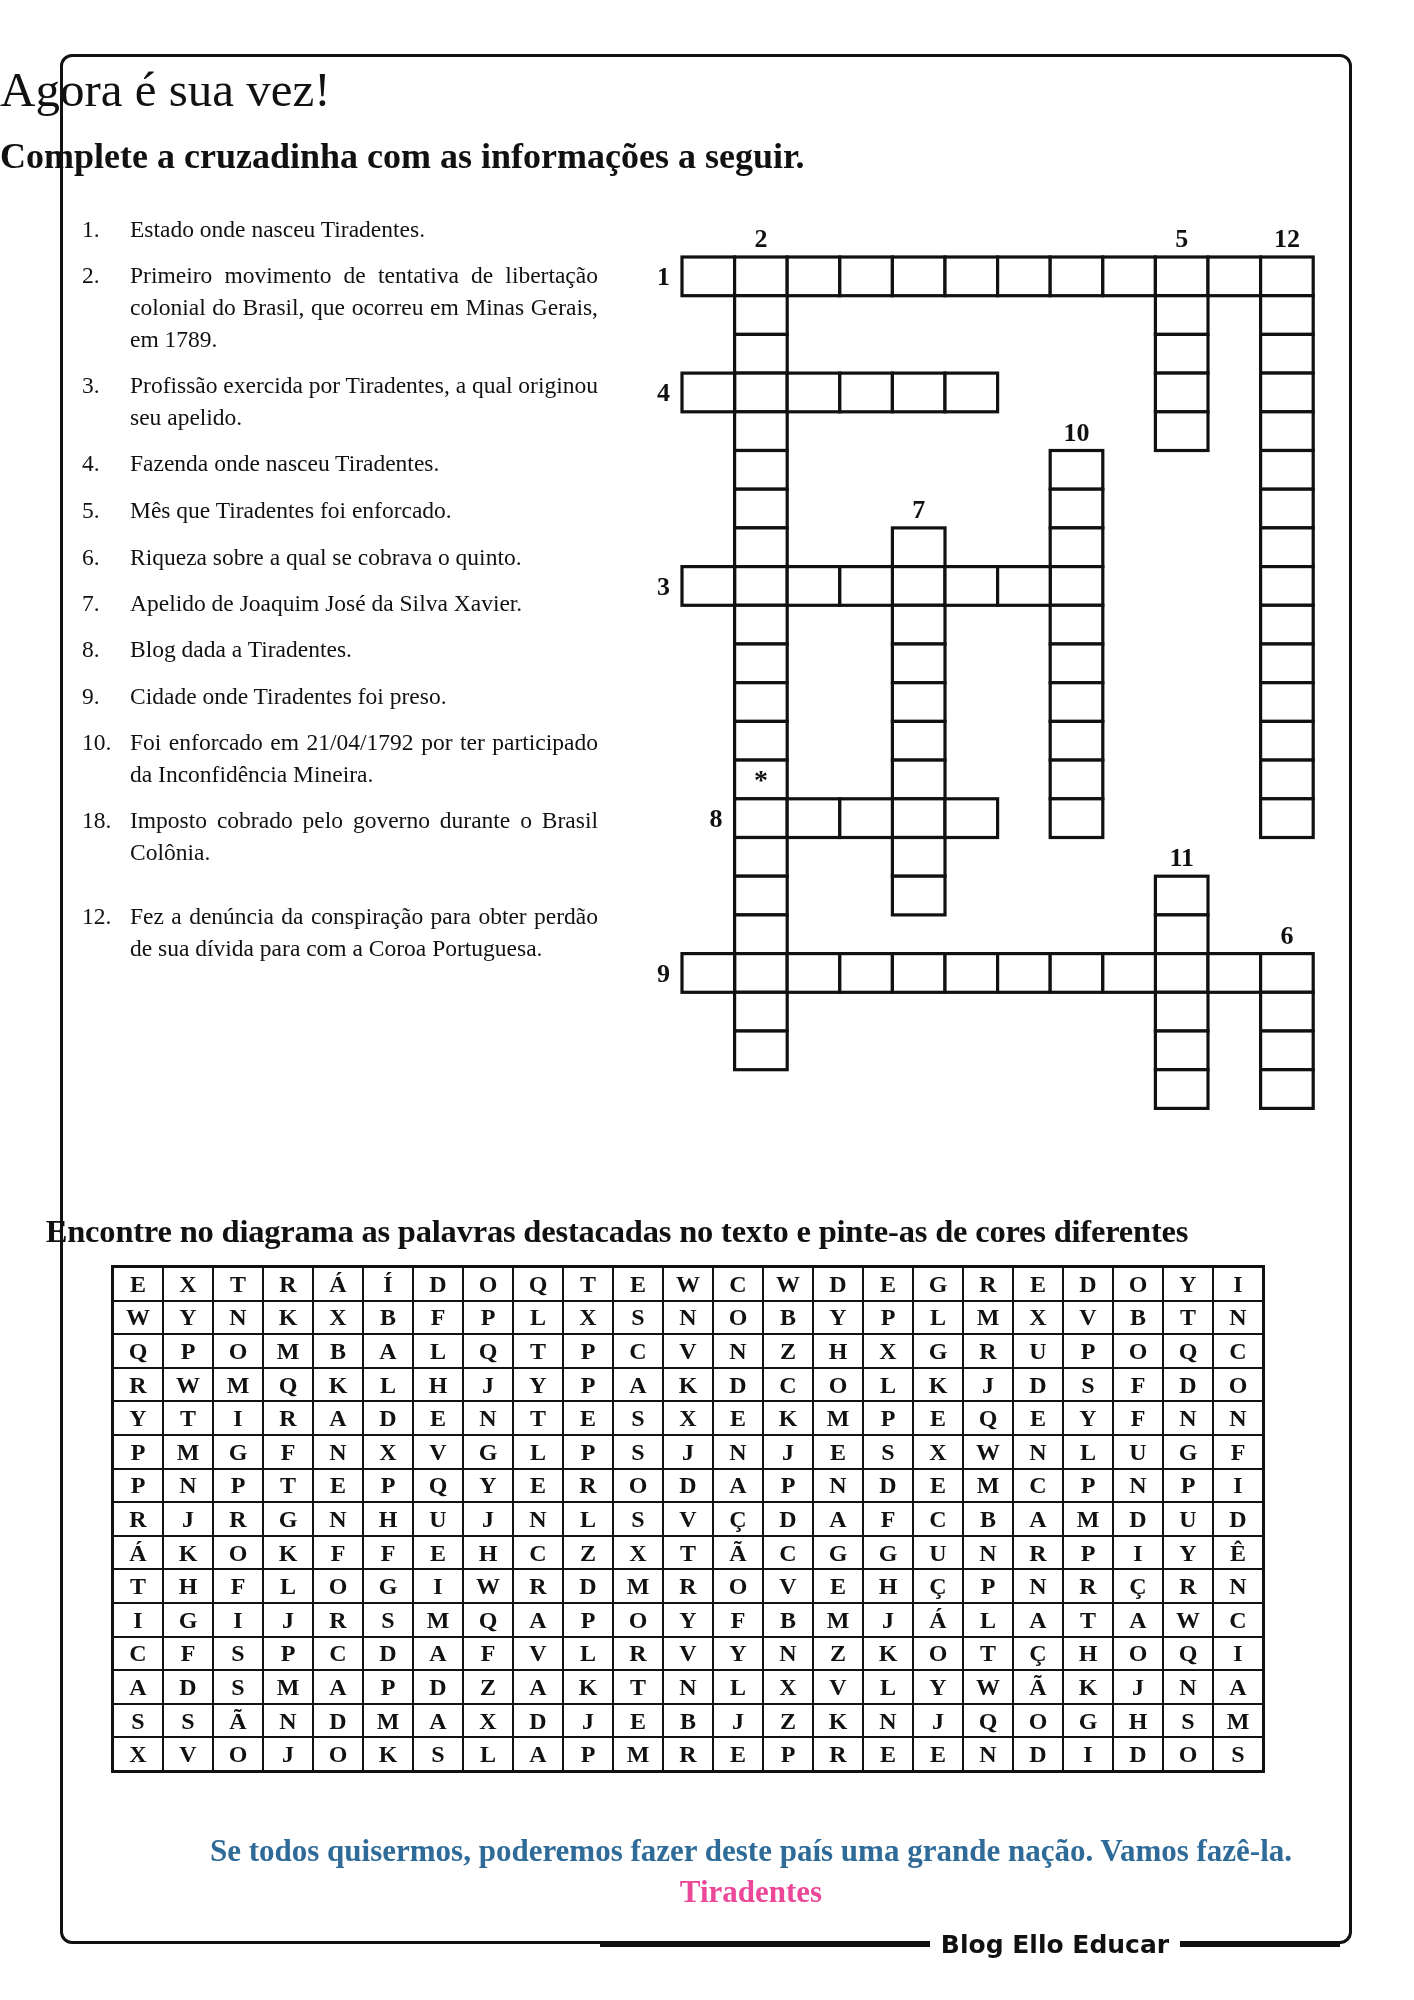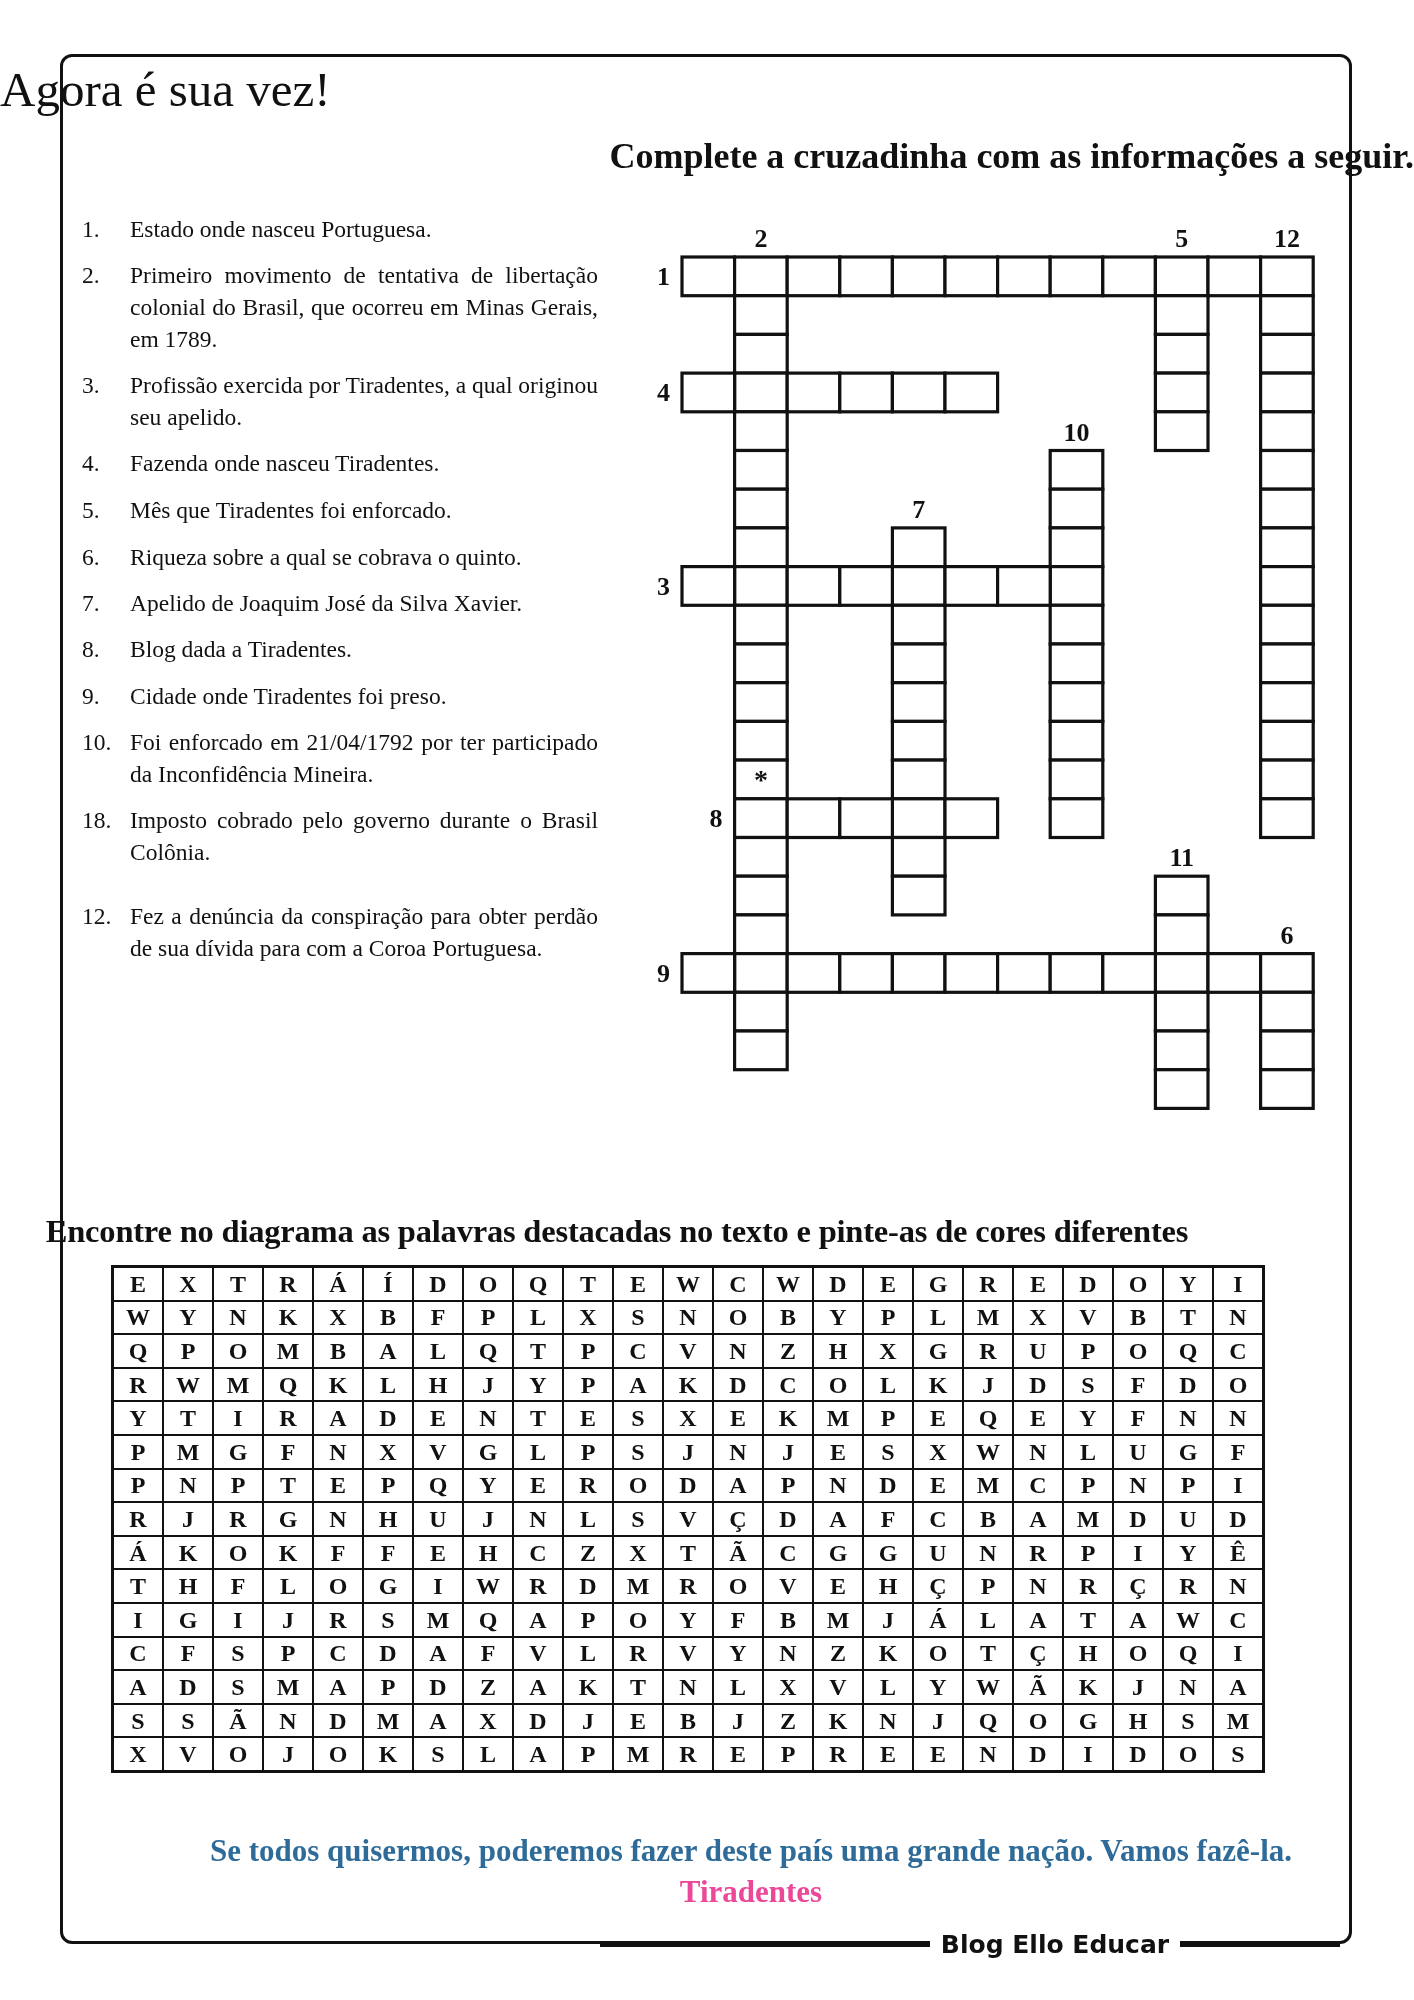--- a/index.html
+++ b/index.html
@@ -2,21 +2,21 @@
 <html><head>
 <meta charset="utf-8">
 <style>
   html, body { margin: 0; padding: 0; background: #ffffff; }
   body { width: 1414px; height: 2000px; position: relative; overflow: hidden;
          font-family: "Liberation Serif", "DejaVu Serif", serif; color: #111; }
   .frame { position: absolute; left: 60px; top: 54px; width: 1292px; height: 1890px;
            border: 3px solid #111; border-radius: 12px; box-sizing: border-box; }
   .title { position: absolute; left: 0; width: 1414px; top: 62px; text-align: left;
            font-size: 49px; font-weight: normal; margin: 0; line-height: 56px; }
-  .subtitle { position: absolute; left: 0; width: 1414px; top: 134px; text-align: right;
+  .subtitle { position: absolute; left: 0; width: 1414px; top: 134px; text-align: left;
               font-size: 36px; font-weight: bold; margin: 0; line-height: 44px; }
   .clues { position: absolute; left: 82px; top: 213px; width: 516px; margin: 0; padding: 0; list-style: none; }
   .clue { position: absolute; left: 0; width: 516px; font-size: 23.5px; line-height: 32px; }
   .clue .num { position: absolute; left: 0; top: 0; }
   .clue .txt { display: block; margin-left: 48px; text-align: justify; text-align-last: left; }
   #crossword { position: absolute; left: 0; top: 0; width: 1414px; height: 1200px; }
   #crossword .cell { fill: #fff; stroke: #111; stroke-width: 3.2; }
   #crossword .clue-number { font-family: "Liberation Serif", serif; font-weight: bold; font-size: 26px; fill: #111; }
   #crossword .star { font-family: "Liberation Serif", serif; font-weight: bold; font-size: 28px; fill: #111; }
   .ws-heading { position: absolute; left: 0; width: 1234px; top: 1210px; text-align: center;
@@ -38,21 +38,21 @@
 <body>
 
 <div class="frame"></div>
 
 <h1 class="title">Agora é sua vez!</h1>
 <h2 class="subtitle">Complete a cruzadinha com as informações a seguir.</h2>
 
 <ol class="clues">
   <li class="clue" style="top:0px">
       <span class="num">1.</span>
-      <span class="txt">Estado onde nasceu Portuguesa.</span>
+      <span class="txt">Estado onde nasceu Tiradentes.</span>
     </li>
   <li class="clue" style="top:46px">
       <span class="num">2.</span>
       <span class="txt">Primeiro movimento de tentativa de libertação colonial do Brasil, que ocorreu em Minas Gerais, em 1789.</span>
     </li>
   <li class="clue" style="top:156px">
       <span class="num">3.</span>
       <span class="txt">Profissão exercida por Tiradentes, a qual originou seu apelido.</span>
     </li>
   <li class="clue" style="top:234px">

